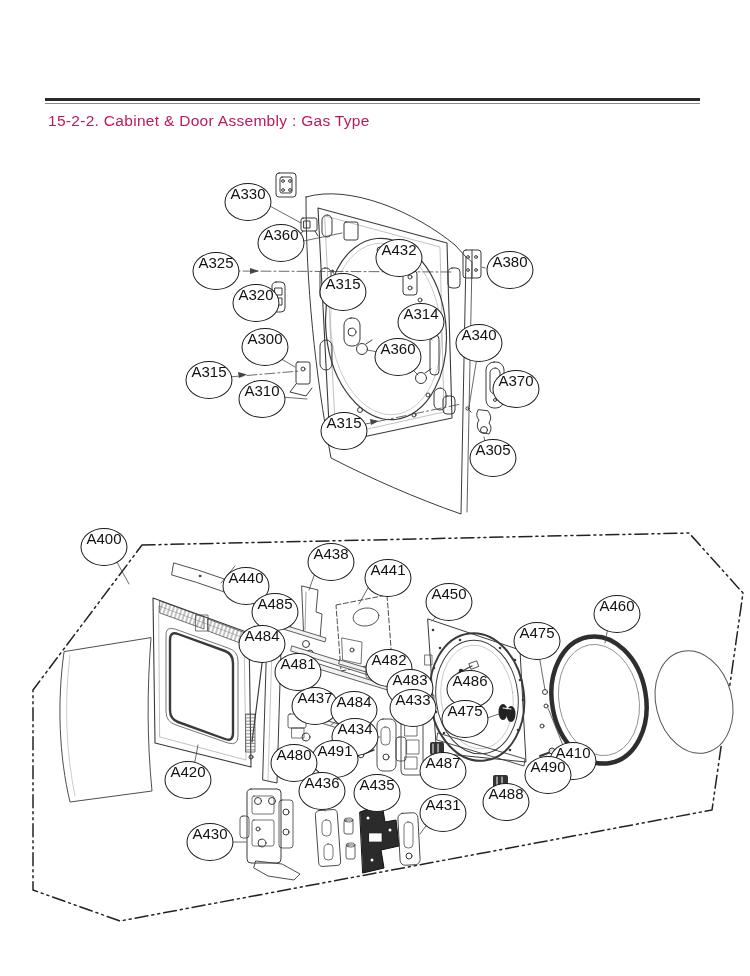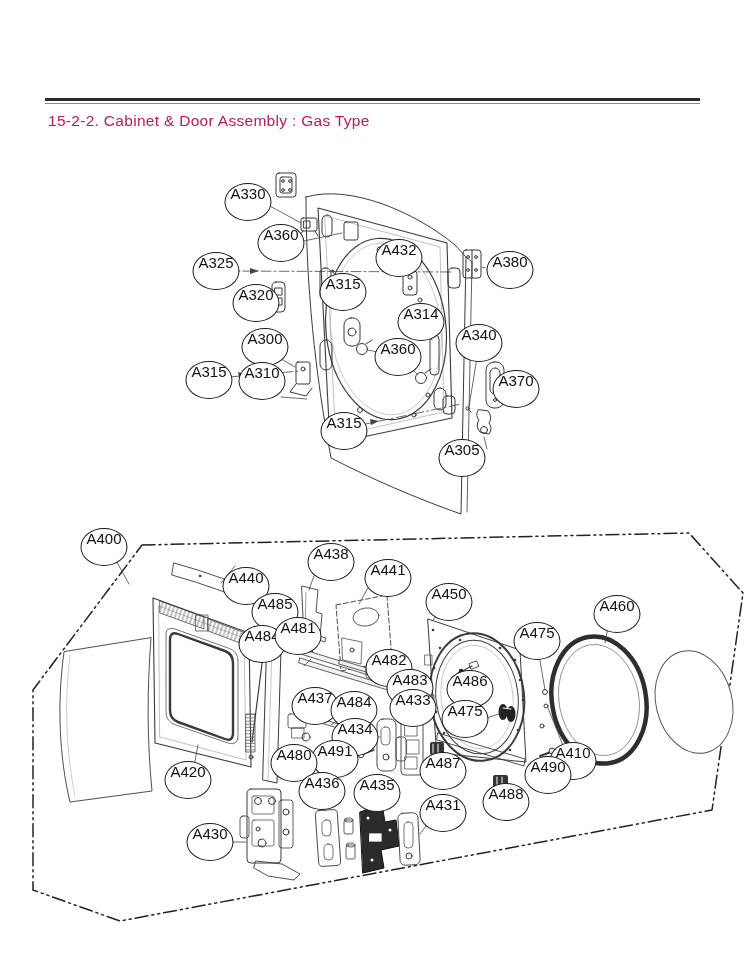--- a/index.html
+++ b/index.html
@@ -384,35 +384,35 @@
   <div class="callout" style="left:399px;top:258px">A432</div>
   <div class="callout" style="left:510px;top:270px">A380</div>
   <div class="callout" style="left:343px;top:292px">A315</div>
   <div class="callout" style="left:256px;top:303px">A320</div>
   <div class="callout" style="left:421px;top:322px">A314</div>
   <div class="callout" style="left:265px;top:347px">A300</div>
   <div class="callout" style="left:479px;top:343px">A340</div>
   <div class="callout" style="left:209px;top:380px">A315</div>
   <div class="callout" style="left:398px;top:357px">A360</div>
   <div class="callout" style="left:516px;top:389px">A370</div>
-  <div class="callout" style="left:262px;top:381px">A310</div>
+  <div class="callout" style="left:262px;top:399px">A310</div>
   <div class="callout" style="left:344px;top:431px">A315</div>
-  <div class="callout" style="left:462px;top:458px">A305</div>
+  <div class="callout" style="left:493px;top:458px">A305</div>
 
   <div class="callout" style="left:104px;top:547px">A400</div>
   <div class="callout" style="left:246px;top:586px">A440</div>
   <div class="callout" style="left:331px;top:562px">A438</div>
   <div class="callout" style="left:388px;top:578px">A441</div>
   <div class="callout" style="left:449px;top:602px">A450</div>
   <div class="callout" style="left:275px;top:612px">A485</div>
   <div class="callout" style="left:617px;top:614px">A460</div>
   <div class="callout" style="left:537px;top:641px">A475</div>
   <div class="callout" style="left:262px;top:644px">A484</div>
   <div class="callout" style="left:389px;top:668px">A482</div>
-  <div class="callout" style="left:298px;top:636px">A481</div>
+  <div class="callout" style="left:298px;top:672px">A481</div>
   <div class="callout" style="left:410px;top:688px">A483</div>
   <div class="callout" style="left:470px;top:689px">A486</div>
   <div class="callout" style="left:315px;top:706px">A437</div>
   <div class="callout" style="left:354px;top:710px">A484</div>
   <div class="callout" style="left:413px;top:708px">A433</div>
   <div class="callout" style="left:465px;top:719px">A475</div>
   <div class="callout" style="left:355px;top:737px">A434</div>
   <div class="callout" style="left:335px;top:759px">A491</div>
   <div class="callout" style="left:294px;top:763px">A480</div>
   <div class="callout" style="left:573px;top:761px">A410</div>

